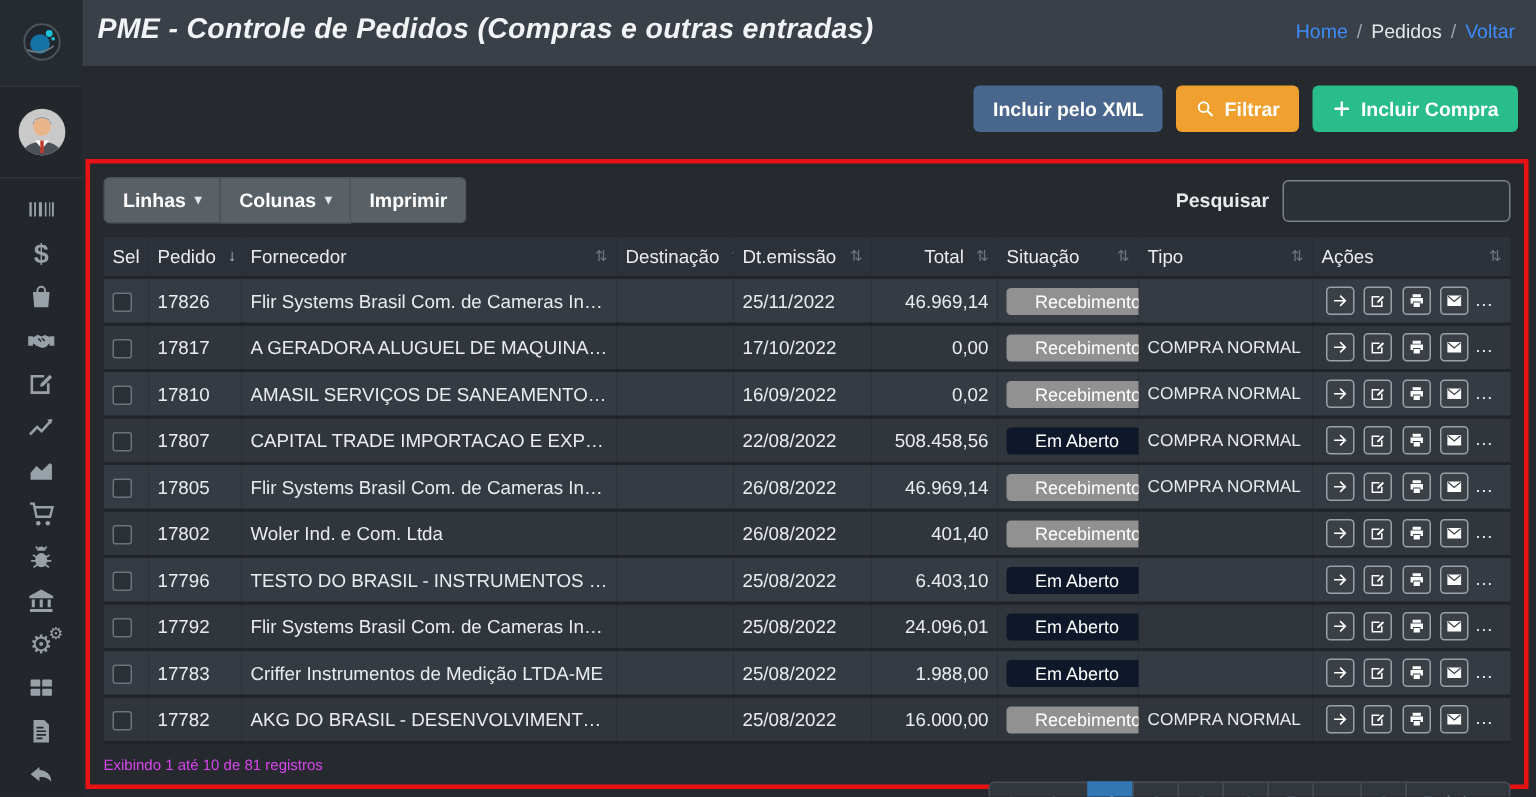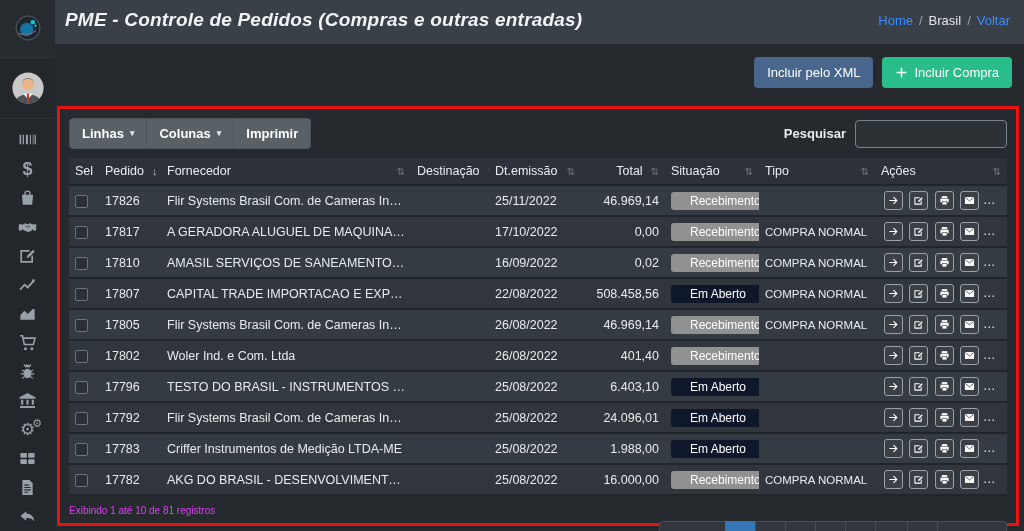--- a/index.html
+++ b/index.html
@@ -25,21 +25,21 @@
   .main{flex:1;display:flex;flex-direction:column;min-width:0}
   .topbar{height:44px;background:#394047;display:flex;align-items:center;
     justify-content:space-between;padding:0 14px 4px 10px;flex-shrink:0}
   .title{color:#f1f3f5;font-size:19px;font-weight:bold;font-style:italic;letter-spacing:.2px}
   .breadcrumb{font-size:13px;color:#9aa2aa;display:flex;gap:6px;align-items:center}
   .crumb-link{color:#3d8bfd;cursor:pointer}
   .crumb-current{color:#e4e7ea}
 
   .actions-row{height:56px;display:flex;align-items:center;justify-content:flex-end;
     gap:9px;padding-right:12px;flex-shrink:0}
-  .btn{height:31px;border:none;border-radius:4px;color:#fff;font-size:13px;font-weight:normal;
+  .btn{height:31px;border:none;border-radius:4px;color:#fff;font-size:13px;font-weight:bold;
     padding:0 13px;display:inline-flex;align-items:center;gap:6px;cursor:pointer;
     font-family:"Liberation Sans",sans-serif}
   .btn svg{width:13px;height:13px}
   .btn-xml{background:#49678c}
   .btn-filter{background:#efa02f}
   .btn-add{background:#29bd8b}
 
   
   .panel{flex:1;margin:6px 5px 5px 2px;border:3px solid #e81212;
     padding:9px 9px 7px;display:flex;flex-direction:column;min-height:0}
@@ -212,29 +212,36 @@
     </nav>
   </aside>
 
   <div class="main">
 
     <header class="topbar">
       <h1 class="title">PME - Controle de Pedidos (Compras e outras entradas)</h1>
       <div class="breadcrumb">
         <span class="crumb-link">Home</span>
         <span>/</span>
-        <span class="crumb-current">Brasil</span>
+        <span class="crumb-current">Pedidos</span>
         <span>/</span>
         <span class="crumb-link">Voltar</span>
       </div>
     </header>
 
     <div class="actions-row">
       <button class="btn btn-xml">
         <span>Incluir pelo XML</span>
+      </button>
+      <button class="btn btn-filter">
+        <svg viewBox="0 0 24 24">
+          <circle cx="10" cy="10" r="6" fill="none" stroke="#fff" stroke-width="2.4"></circle>
+          <path d="M14.5 14.5L21 21" stroke="#fff" stroke-width="2.6"></path>
+        </svg>
+        <span>Filtrar</span>
       </button>
       <button class="btn btn-add">
         <svg viewBox="0 0 24 24">
           <path d="M10.6 3h2.8v7.6H21v2.8h-7.6V21h-2.8v-7.6H3v-2.8h7.6z" fill="#fff"></path>
         </svg>
         <span>Incluir Compra</span>
       </button>
     </div>
 
     <section class="panel">

